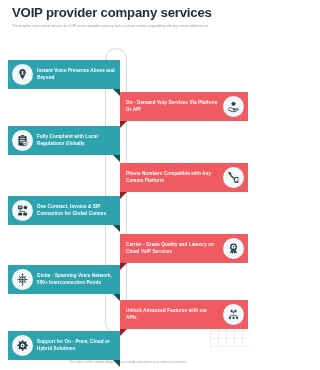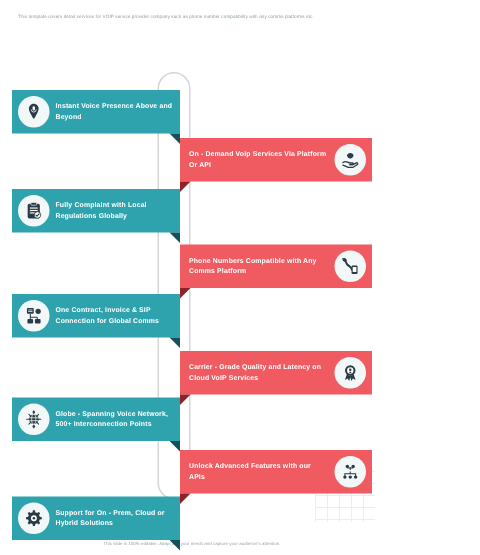--- a/index.html
+++ b/index.html
@@ -96,20 +96,21 @@
   }
 </style>
 </head>
 <body>
 
 <div id="slide">
 
   <div class="grid-deco"></div>
 
   <div class="hdr">
+    <div class="hdr-title">VOIP provider company services</div>
     <div class="hdr-sub">This template covers detail services for VOIP service provider company such as phone number compatibility with any comms platforms etc.</div>
   </div>
 
   <div class="spine"></div>
 
   <div class="row left" style="top:60px;">
     <div class="card-l">
       <div class="bubble">
         <svg width="13" height="13" viewBox="0 0 24 24">
           <path d="M12 2c-3.3 0-6 2.7-6 6 0 4.4 6 13 6 13s6-8.6 6-13c0-3.3-2.7-6-6-6z" fill="#2b3b45"></path>

